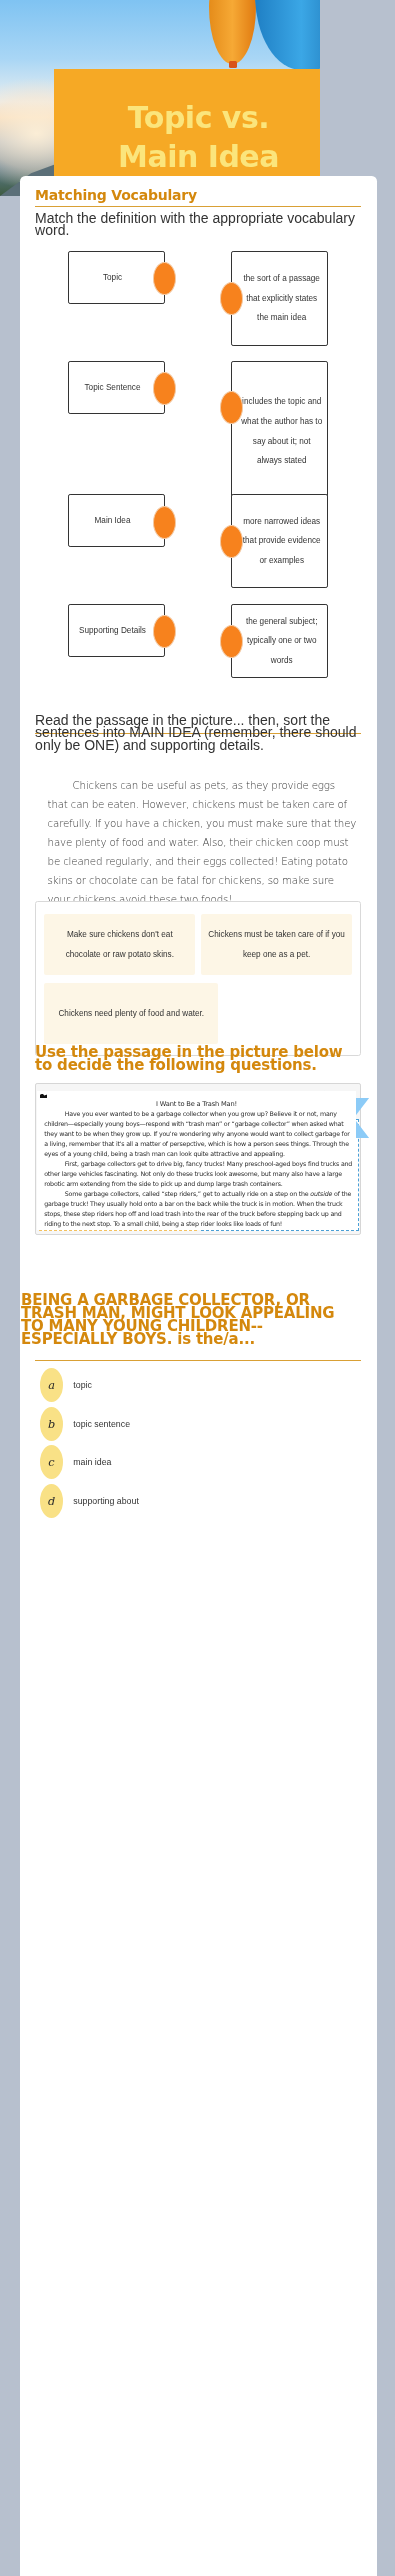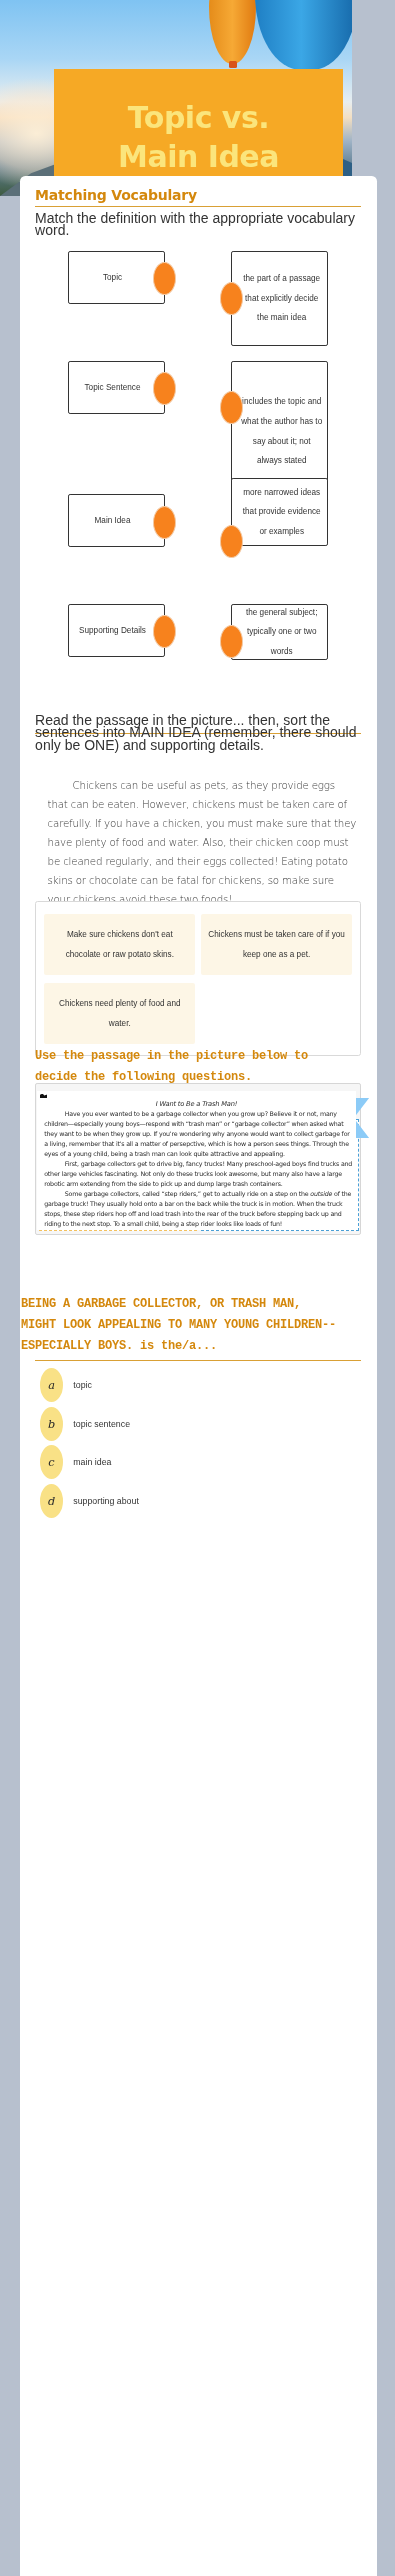--- a/index.html
+++ b/index.html
@@ -1,20 +1,20 @@
 <!DOCTYPE html>
 <html style="font-size:8.2px"><head>
 <meta charset="utf-8">
 <style>
   * { box-sizing: border-box; margin: 0; padding: 0; }
   html, body { width: 396px; background: #b7c0ce; }
   body { font-family: "Liberation Sans", sans-serif; color: #333; }
 
   .hero {
-    position: relative; width: 352px; height: 196px; overflow: hidden;
+    position: relative; width: 320px; height: 196px; overflow: hidden;
     background: linear-gradient(180deg, #7fc3f2 0%, #a9d6f5 30%, #e8eef0 52%, #f3dfc2 60%, #9fb3c6 72%, #5f7f93 85%, #3d5a3e 100%);
   }
   .hero .sun { position: absolute; left: -41px; top: 77px; width: 155px; height: 113px;
     background: radial-gradient(ellipse at center, rgba(255,240,215,0.95) 0%, rgba(255,230,200,0.5) 45%, rgba(255,255,255,0) 70%); }
   .hero .balloon-orange { position: absolute; left: 209px; top: -31px; width: 47px; height: 95px;
     background: linear-gradient(90deg, #e58c1a, #f6a935 50%, #e07a10);
     border-radius: 45% 45% 50% 50% / 40% 40% 60% 60%; }
   .hero .balloon-orange::after { content: ""; position: absolute; left: 19.6px; bottom: -4.1px; width: 8.2px; height: 7.2px; background: #d9531a; border-radius: 1.5px; }
   .hero .balloon-blue { position: absolute; left: 255px; top: -46px; width: 103px; height: 116px;
     background: linear-gradient(90deg, #1f7fc4, #3ba7e6 45%, #1567a8);
@@ -36,21 +36,21 @@
   .card {
     position: absolute; left: 19.6px; top: 176px; width: 357px; height: 2517px;
     background: #fff; border-radius: 5.2px; z-index: 5;
   }
   .page { position: relative; width: 396px; height: 2703px; }
 
   .sec-heading {
     font-family: "DejaVu Sans", sans-serif; font-weight: bold; color: #d4880d;
     font-size: 14px; line-height: 14px; letter-spacing: -0.2px;
   }
-  .q-heading { font-size: 12px; line-height: 21px; text-transform: none; font-family: Liberation Mono, monospace; }
+  .q-heading { font-size: 15px; line-height: 13px; text-transform: none; }
   .rule { height: 0.5px; background: #d9a035; }
   .instr { font-size: 14px; line-height: 12.4px; color: #333; }
   .abs { position: absolute; }
 
   
   .m-left { position: absolute; left: 48px; width: 97px; height: 53px; border: 0.5px solid #333; border-radius: 2.1px;
     display: flex; align-items: center; justify-content: center; font-size: 8.2px; color: #333; background: #fff; padding-right: 7.2px; }
   .m-right { position: absolute; left: 211px; width: 97px; border: 0.5px solid #333; border-radius: 2.1px;
     display: flex; align-items: center; justify-content: center; text-align: center; font-size: 8.2px; line-height: 19.6px; color: #333; background: #fff; padding: 3.1px 4.1px 3.1px 9.3px; }
   .dot { position: absolute; width: 23px; height: 33px; border-radius: 50%; background: #f7821d; border: 1px solid #f3c9a3; }
@@ -68,21 +68,21 @@
   .ribbon-tail.b { background: #8ccbf7; }
   .ribbon-tail.left { clip-path: polygon(0 0, 100% 0, 100% 100%, 0 100%, 45% 50%); }
   .ribbon-tail.right { clip-path: polygon(0 0, 100% 0, 55% 50%, 100% 100%, 0 100%); }
   .ribbon-label { position: absolute; display: flex; align-items: center; justify-content: center; text-align: center; font-size: 11.3px; line-height: 24px; border-radius: 2.1px; }
   .ribbon-label.o { background: #fcf6ec; border: 1px solid #f7b53a; color: #f2be6a; }
   .ribbon-label.b { background: #f1f6fb; border: 1px solid #4aa3e0; color: #4aa3e0; }
 
   
   .trash { position: absolute; left: 17px; width: 319px; background: #fff; font-family: "DejaVu Sans", sans-serif; color: #2b2b2b; }
   .trash .glyph { position: absolute; left: 2.6px; top: 2.6px; width: 7.7px; height: 4.6px; background: #111; clip-path: polygon(0 30%, 40% 0, 60% 40%, 100% 20%, 100% 100%, 0 100%); }
-  .trash h3 { text-align: center; font-size: 6.7px; font-weight: normal; line-height: 10.3px; padding-top: 8.2px; letter-spacing: -0.2px; font-style: italic; }
+  .trash h3 { text-align: center; font-size: 6.7px; font-weight: normal; line-height: 10.3px; padding-top: 8.2px; letter-spacing: -0.2px; }
   .trash p { font-size: 6.3px; line-height: 10px; padding-left: 7.2px; padding-right: 3.1px; text-indent: 20.6px; letter-spacing: -0.2px; }
   .trash p em { font-style: italic; }
 
   
   .opt { position: absolute; left: 20.6px; height: 24px; display: flex; align-items: center; }
   .opt .bubble { width: 23px; height: 34px; border-radius: 50%; background: #f9e186; display: flex; align-items: center; justify-content: center;
     font-family: "DejaVu Serif", serif; font-style: italic; font-size: 11.3px; color: #2a2a2a; margin-right: 10.3px; }
   .opt .opt-label { font-size: 8.8px; color: #333; }
 </style>
 </head>
@@ -106,62 +106,62 @@
 
     <div class="abs sec-heading" style="left:15.5px; top:12.4px;">Matching Vocabulary</div>
     <div class="abs rule" style="left:15.5px; top:30px; width:326px;"></div>
     <div class="abs instr" style="left:15.5px; top:36px;">Match the definition with the appropriate vocabulary word.</div>
 
     <div class="m-left" style="top:75px;">
         <span>Topic</span>
       </div>
     <div class="dot" style="left:133px; top:86px;"></div>
     <div class="m-right" style="top:75px; height:95px;">
-        <span>the part of a passage that explicitly decide the main idea</span>
+        <span>the sort of a passage that explicitly states the main idea</span>
       </div>
     <div class="dot" style="left:200px; top:106px;"></div>
 
     <div class="m-left" style="top:185px;">
         <span>Topic Sentence</span>
       </div>
     <div class="dot" style="left:133px; top:196px;"></div>
     <div class="m-right" style="top:185px; height:141px;">
         <span>includes the topic and what the author has to say about it; not always stated</span>
       </div>
     <div class="dot" style="left:200px; top:215px;"></div>
 
     <div class="m-left" style="top:318px;">
         <span>Main Idea</span>
       </div>
     <div class="dot" style="left:133px; top:330px;"></div>
-    <div class="m-right" style="top:302px; height:68px;">
+    <div class="m-right" style="top:318px; height:94px;">
         <span>more narrowed ideas that provide evidence or examples</span>
       </div>
     <div class="dot" style="left:200px; top:349px;"></div>
 
     <div class="m-left" style="top:428px;">
         <span>Supporting Details</span>
       </div>
     <div class="dot" style="left:133px; top:439px;"></div>
-    <div class="m-right" style="top:428px; height:56px;">
+    <div class="m-right" style="top:428px; height:74px;">
         <span>the general subject; typically one or two words</span>
       </div>
     <div class="dot" style="left:200px; top:449px;"></div>
 
     <div class="abs sec-heading" style="left:15.5px; top:418px; margin-top:0; top:552px; top:0;"></div>
 
     <div class="abs rule" style="left:15.5px; top:557px; width:326px;"></div>
     <div class="abs instr" style="left:15.5px; top:538px; width:330px; line-height:12.4px;">Read the passage in the picture... then, sort the sentences into MAIN IDEA (remember, there should only be ONE) and supporting details.</div>
 
     <div class="abs passage-chicken" style="left:28px; top:600px; width:309px; text-indent:25px;">Chickens can be useful as pets, as they provide eggs that can be eaten.  However, chickens must be taken care of carefully.  If you have a chicken, you must make sure that they have plenty of food and water.  Also, their chicken coop must be cleaned regularly, and their eggs collected!  Eating potato skins or chocolate can be fatal for chickens, so make sure your chickens avoid these two foods!</div>
 
     <div class="sort-pool" style="left:15.5px; top:725px; width:326px; height:155px;">
       <div class="sort-item" style="left:165px; top:12px; width:151px; height:61px;">Chickens must be taken care of if you keep one as a pet.</div>
       <div class="sort-item" style="left:8.2px; top:12px; width:151px; height:61px;">Make sure chickens don't eat chocolate or raw potato skins.</div>
-      <div class="sort-item" style="left:8.2px; top:81px; width:151px; height:61px;">Chickens need plenty of food and water.</div>
+      <div class="sort-item" style="left:8.2px; top:81px; width:174px; height:61px;">Chickens need plenty of food and water.</div>
     </div>
 
     <div class="sort-zone-wrap" style="left:15.5px; top:907px; width:326px; height:152px;">
       <div class="drop orange" style="left:2.6px; top:35px; width:158px; height:112px;"></div>
       <div class="drop blue" style="left:165px; top:35px; width:158px; height:112px;"></div>
 
       <div class="ribbon-tail o left" style="left:14px; top:14px;"></div>
       <div class="ribbon-tail o right" style="left:137px; top:14px;"></div>
       <div class="ribbon-label o" style="left:35px; top:6.7px; width:94px; height:42px;">
           <span>Main Idea</span>

